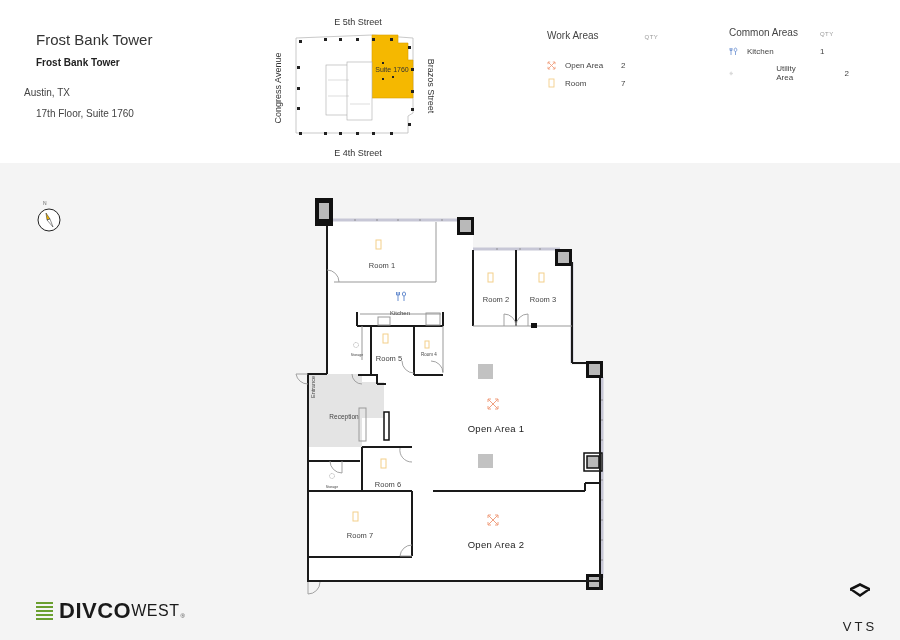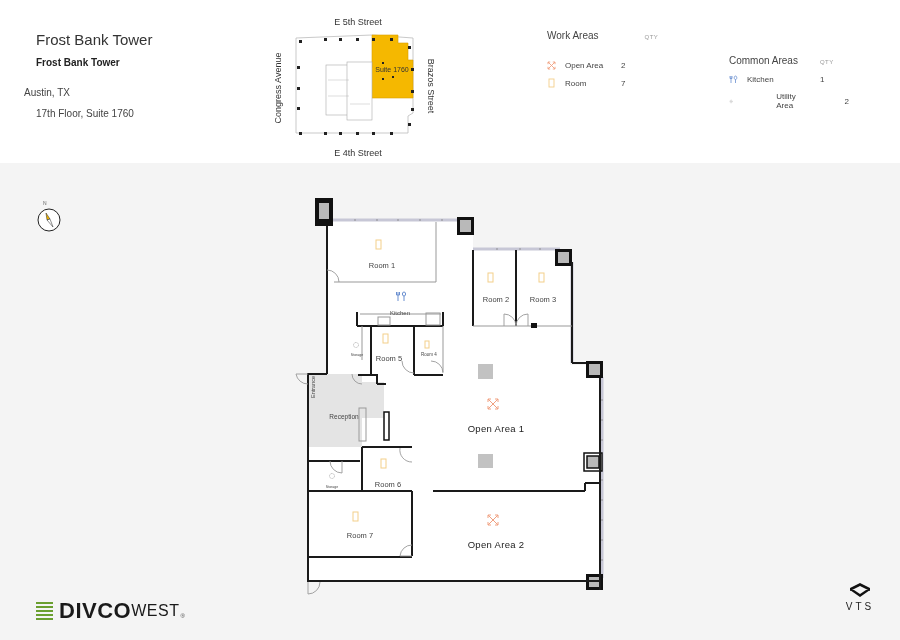--- a/index.html
+++ b/index.html
@@ -14,21 +14,21 @@
   .legend .h{font-size:10px;color:#444;}
   .legend .qty{font-size:6px;color:#999;letter-spacing:0.5px;}
   .plan{position:absolute;left:0;top:163px;width:900px;height:477px;}
   .brand{position:absolute;left:36px;top:600px;height:22px;display:flex;align-items:center;text-align:center;}
   .brand .bars{width:17px;height:18px;display:flex;flex-direction:column;justify-content:space-between;margin-right:6px;}
   .brand .bars span{display:block;height:2px;background:#6a9f2f;}
   .brand .b1{font-size:22px;font-weight:bold;color:#1a1a1a;letter-spacing:0.5px;}
   .brand .b2{font-size:16px;color:#1a1a1a;letter-spacing:0.5px;}
   .brand .reg{font-size:6px;color:#444;margin-left:1px;align-self:flex-end;margin-bottom:3px;}
   .vts{position:absolute;left:840px;top:583px;width:40px;text-align:center;}
-  .vts .t{font-size:10px;letter-spacing:3px;color:#222;margin-top:0;}
+  .vts .t{font-size:13px;letter-spacing:3px;color:#222;margin-top:18px;}
   .compass{position:absolute;left:36px;top:199px;}
 </style>
 </head>
 <body>
 
 <div class="header">
   <div class="title">Frost Bank Tower</div>
   <div class="sub-name">Frost Bank Tower</div>
   <div class="sub-floor">17th Floor, Suite 1760</div>
   <div class="sub-city">Austin, TX</div>
@@ -93,21 +93,21 @@
     <div style="display:flex;align-items:flex-end;margin-top:8px;">
       <svg width="9" height="10" viewBox="0 0 9 10">
           <rect x="2" y="1" width="5" height="8" fill="none" stroke="#f3cf8a" stroke-width="0.9"></rect>
         </svg>
       <span style="margin-left:9px;width:56px;">Room</span>
       <span>7</span>
     </div>
   </div>
 
   <div class="legend" style="left:729px;top:27px;width:120px;">
-    <div style="display:flex;align-items:baseline;margin-top:28px;">
+    <div style="display:flex;align-items:baseline;">
       <span class="h">Common Areas</span>
       <span class="qty" style="margin-left:22px;">QTY</span>
     </div>
     <div style="display:flex;align-items:center;margin-top:9px;">
       <svg width="9" height="9" viewBox="0 0 9 9">
           <path d="M2 1v7M1 1v2.5h2V1M6.5 1a1.3 1.8 0 1 0 0.01 0M6.5 4.5v3.5" stroke="#6a8fd0" stroke-width="0.8" fill="none"></path>
         </svg>
       <span style="margin-left:9px;width:73px;">Kitchen</span>
       <span>1</span>
     </div>

